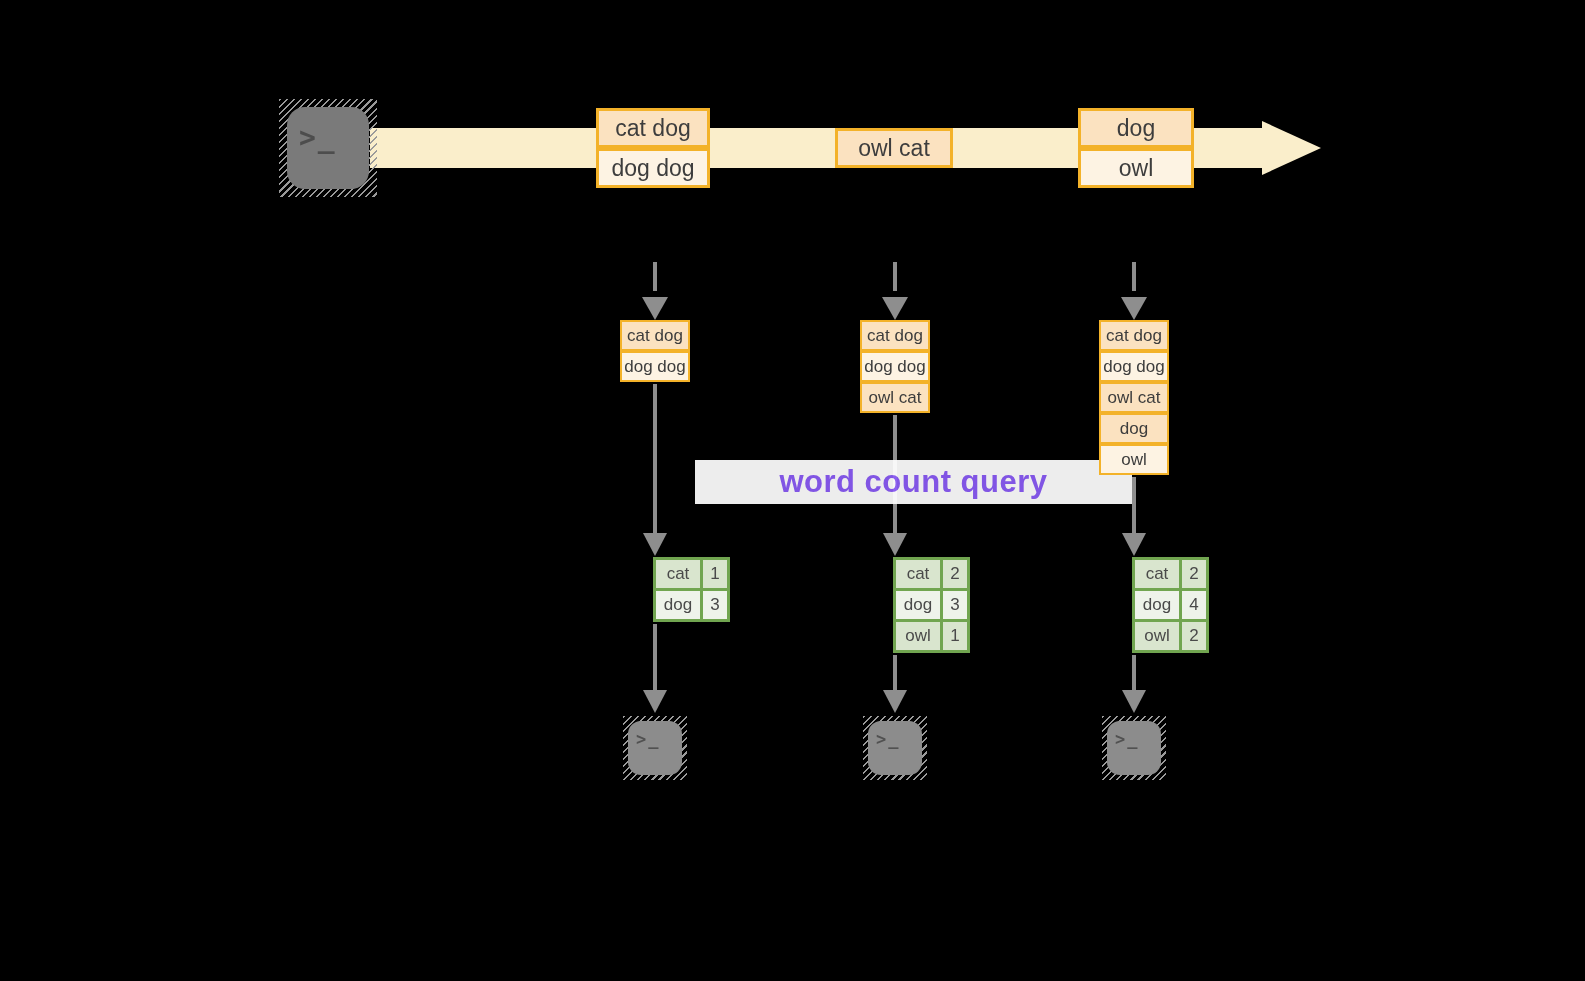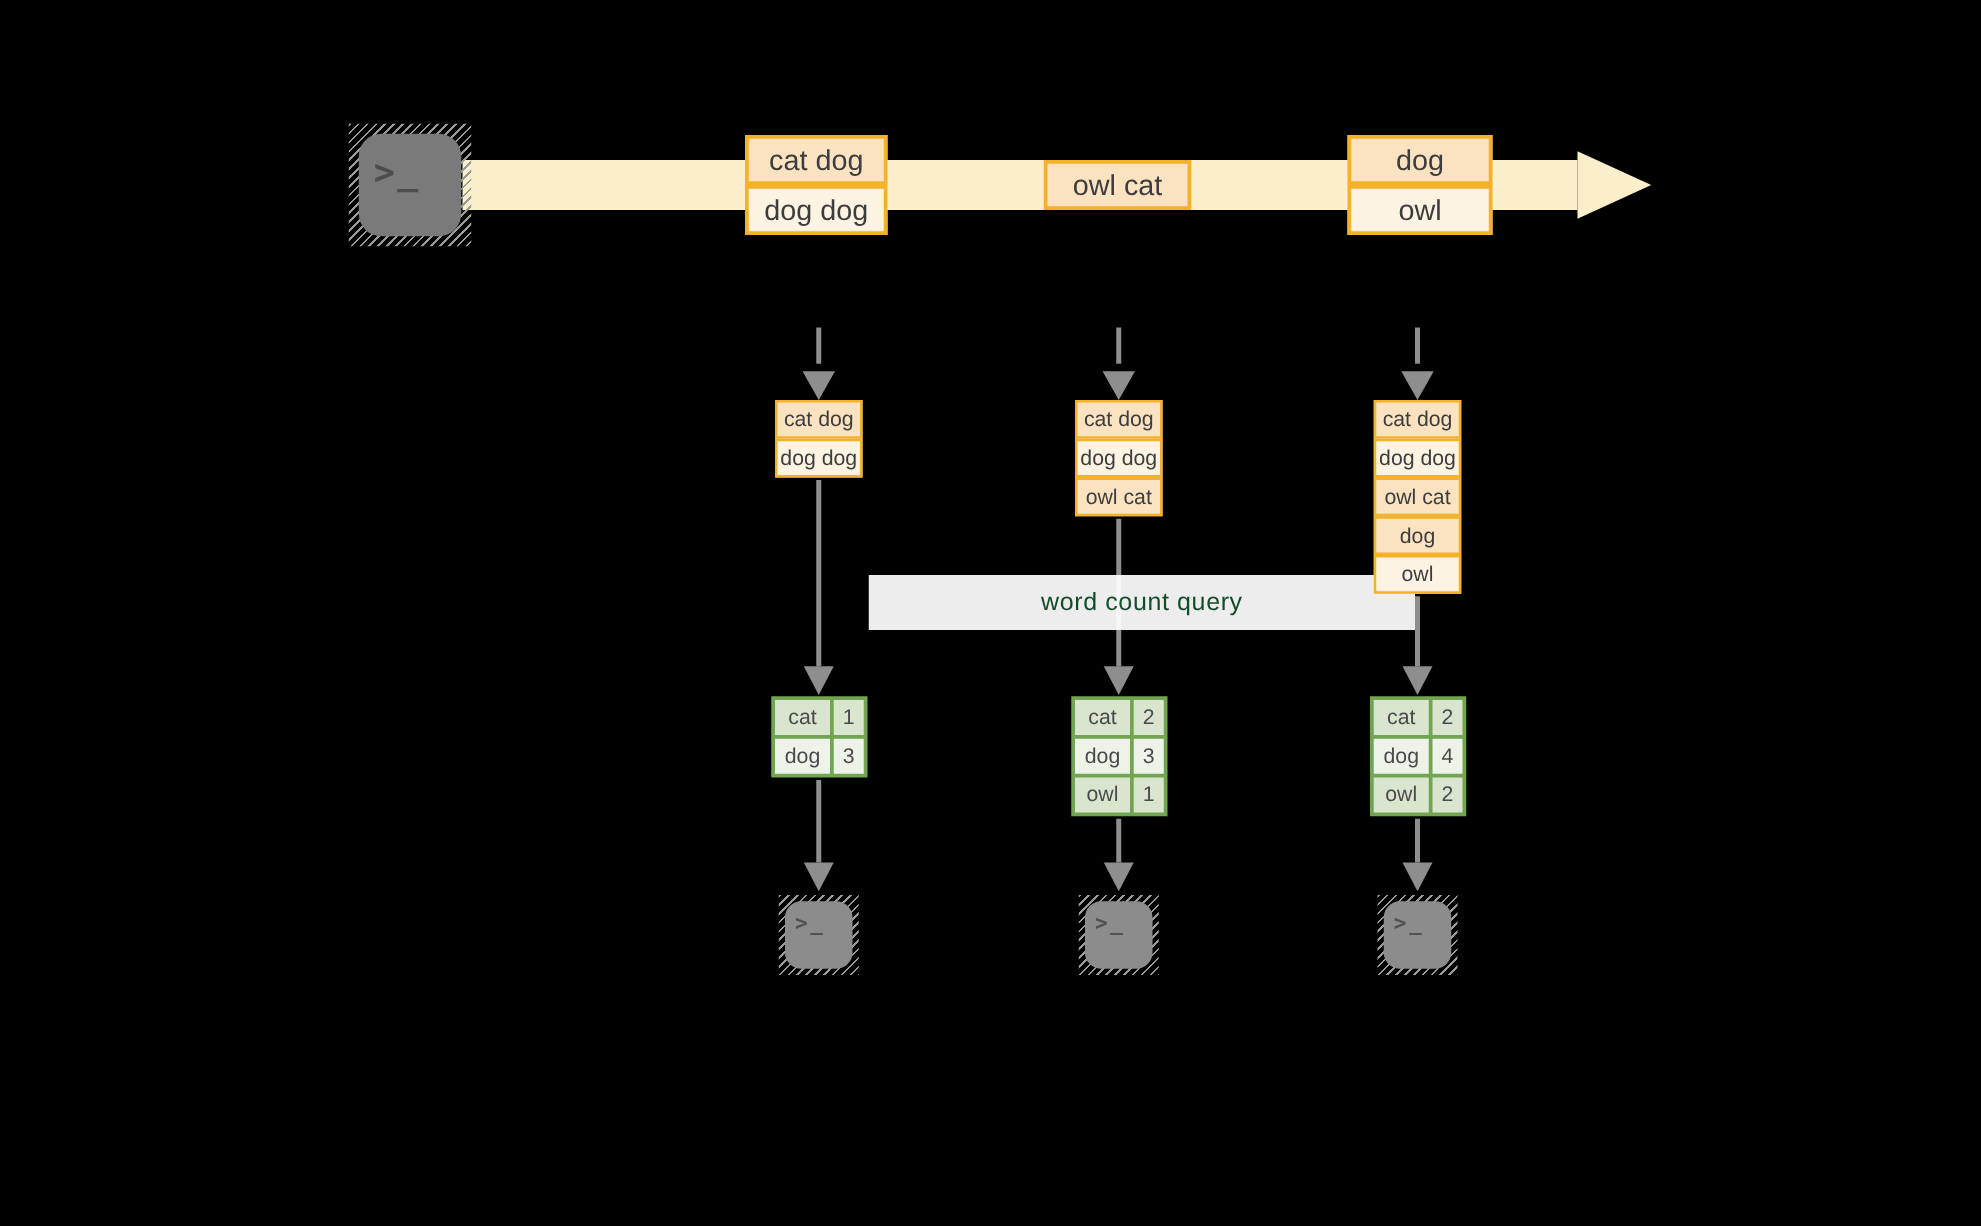--- a/index.html
+++ b/index.html
@@ -30,28 +30,29 @@
   .srow.peach{background:var(--peach-fill,#FBE2C0);}
   .srow.cream{background:var(--cream-fill,#FDF3E3);}
 
   
   .banner{
     position:absolute;left:695px;top:460px;width:437px;height:44px;z-index:3;
     background:var(--banner-bg,#FFFFFF);opacity:0.93;
     display:flex;align-items:center;justify-content:center;
   }
   .banner span{
-    font-size:20px;font-weight:400;color:#14532d;letter-spacing:0.5px;white-space:nowrap;
+    font-size:31px;font-weight:700;color:#8b5cf6;letter-spacing:0.5px;white-space:nowrap;
   }
 
   
   .gtable{
     position:absolute;z-index:4;
     display:grid;grid-template-columns:44px 24px;gap:3px;padding:3px;
     background:var(--green-border,#71A550);
+    margin-left:36px;
   }
   .gcell{
     height:28px;display:flex;align-items:center;justify-content:center;
     font-size:17px;color:#4A4A4A;
   }
   .gcell.dark{background:var(--green-dark-fill,#D9E5CE);}
   .gcell.light{background:var(--green-light-fill,#EEF3EA);}
 
   
   .term{position:absolute;z-index:2;}

